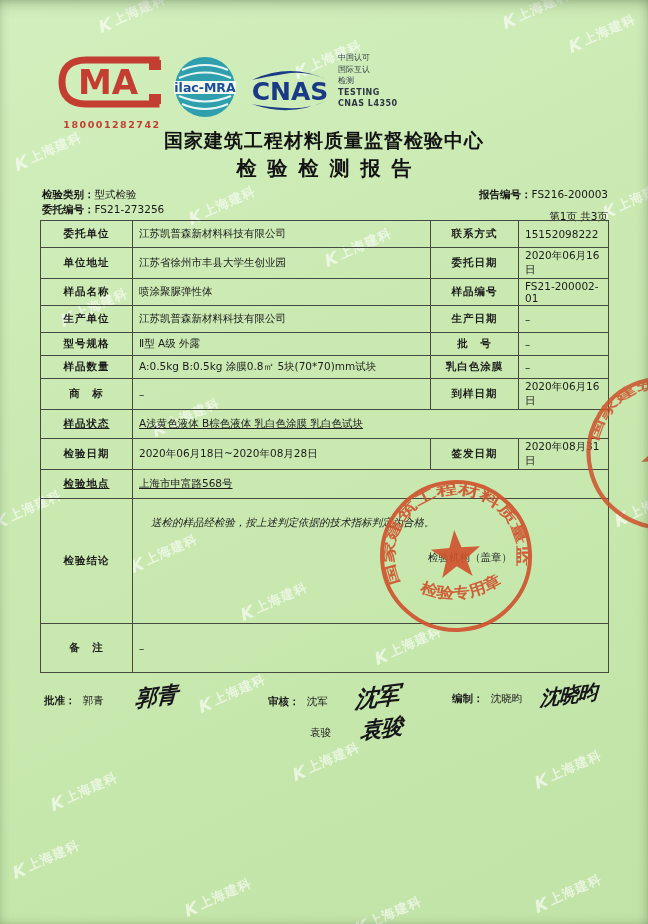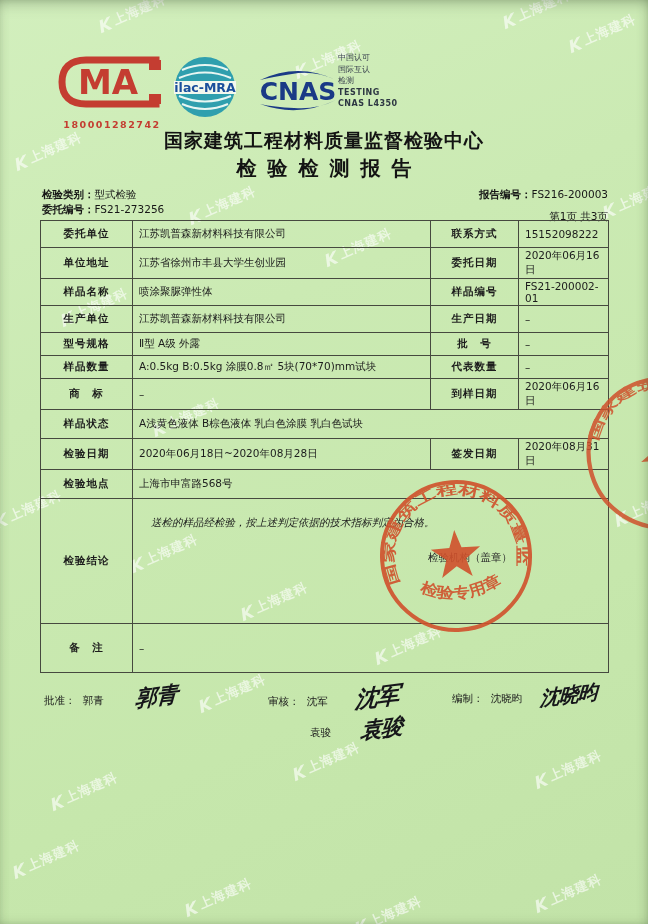--- a/index.html
+++ b/index.html
@@ -28,21 +28,21 @@
   .wm-logo{
     font-weight:bold;font-size:17px;font-style:italic;line-height:1;
     transform:skewX(-6deg);
   }
   .wm-text{font-size:13px;font-weight:bold;letter-spacing:1px;}
   
   .logo-row{position:absolute;left:56px;top:50px;width:470px;height:84px;}
   .cma{position:absolute;left:0;top:6px;width:112px;text-align:center;}
   .cma-num{color:#c43d31;font-size:9.5px;font-weight:bold;letter-spacing:1.5px;margin-top:1px;}
   .ilac{position:absolute;left:116px;top:4px;}
-  .cnas{position:absolute;left:198px;top:16px;}
+  .cnas{position:absolute;left:190px;top:16px;}
   .accred{position:absolute;left:282px;top:2px;font-size:8px;color:#3c4450;line-height:1.45;}
   .accred .en{letter-spacing:.5px;font-weight:bold;color:#2e3743;}
   
   .title{
     position:absolute;left:0;top:128px;width:100%;text-align:center;
     font-size:19px;font-weight:bold;color:#131313;letter-spacing:1px;
   }
   .subtitle{
     position:absolute;left:0;top:155px;width:100%;text-align:center;
     font-size:20px;font-weight:bold;color:#131313;letter-spacing:11px;text-indent:11px;
@@ -55,32 +55,32 @@
   table.rep{
     position:absolute;left:40px;top:220px;width:568px;
     border-collapse:collapse;table-layout:fixed;
   }
   table.rep td{
     border:1px solid #46493f;font-size:10.5px;color:#1c1c1c;
     padding:1px 6px;overflow:hidden;
   }
   td.lbl{font-weight:bold;text-align:center;letter-spacing:1px;padding:1px 2px;}
   .c-l1{width:92px;} .c-v1{width:298px;} .c-l2{width:88px;} .c-v2{width:90px;}
-  tr.h24 td{height:24px;margin-top:24px;} tr.h20 td{height:20px;} tr.h26 td{height:26px;}
+  tr.h24 td{height:24px;margin-top:24px;} tr.h20 td{height:20px;} tr.h26 td{height:26px;text-decoration:underline;}
   tr.h40 td{height:40px;} tr.h122 td{height:122px;} tr.h46 td{height:46px;}
   td.conc{position:relative;vertical-align:top;}
   .conc-text{margin:16px 0 4px 12px;font-size:10.5px;font-style:italic;}
   .seal-label{position:absolute;left:295px;top:52px;font-size:10.5px;color:#2a2a2a;}
   
   .stamp-main{position:absolute;left:376px;top:476px;width:160px;height:160px;transform:rotate(-4deg);opacity:.9;}
   .stamp-edge{position:absolute;left:578px;top:368px;width:170px;height:170px;transform:rotate(32deg);opacity:.85;}
   
   .signs{position:absolute;left:0;top:672px;width:648px;height:80px;font-size:10.5px;color:#1a1a1a;}
   .sig-group{position:absolute;white-space:nowrap;}
-  .sig-label{font-weight:normal;}
+  .sig-label{font-weight:bold;}
   .sig-print{margin-left:4px;}
   .hand{
     display:inline-block;font-family:"DejaVu Serif","Liberation Serif",serif;
     font-style:italic;font-weight:bold;color:#16161a;
     transform:rotate(-7deg) skewX(-10deg);letter-spacing:-1px;
   }
 </style>
 </head>
 <body>
 
@@ -274,21 +274,21 @@
     </tr>
     <tr class="h20">
       <td class="lbl">型号规格</td>
       <td>Ⅱ型 A级 外露</td>
       <td class="lbl">批　号</td>
       <td>–</td>
     </tr>
     <tr class="h20">
       <td class="lbl">样品数量</td>
       <td>A:0.5kg B:0.5kg 涂膜0.8㎡ 5块(70*70)mm试块</td>
-      <td class="lbl">代表数量</td>
+      <td class="lbl">乳白色涂膜</td>
       <td>–</td>
     </tr>
     <tr class="h20">
       <td class="lbl">商　标</td>
       <td>–</td>
       <td class="lbl">到样日期</td>
       <td>2020年06月16日</td>
     </tr>
     <tr class="h26">
       <td class="lbl">样品状态</td>

